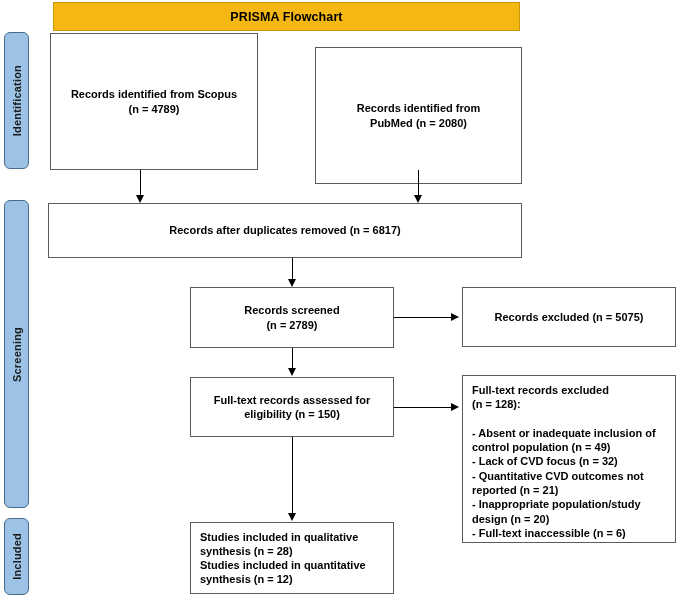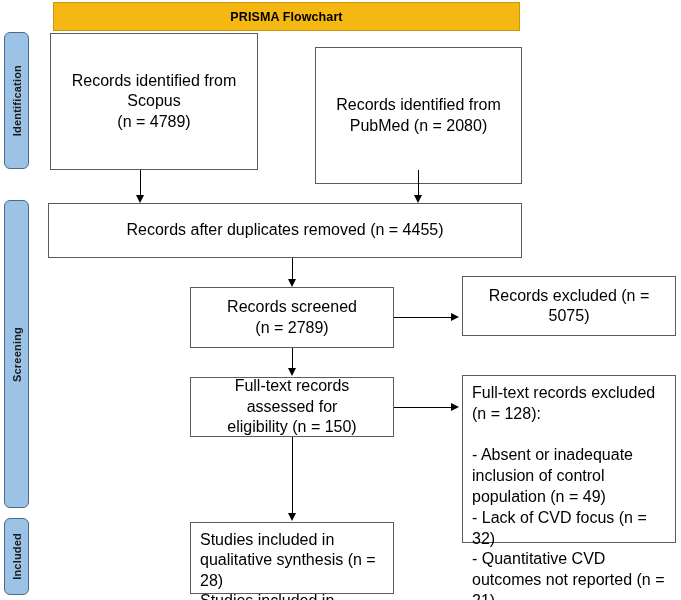--- a/index.html
+++ b/index.html
@@ -72,40 +72,41 @@
     position: absolute;
     background: #ffffff;
     border: 1px solid #5B5B5B;
     box-sizing: border-box;
     display: flex;
     align-items: center;
     justify-content: center;
     padding: 4px 8px;
   }
   .box .box-text {
-    font-size: 16px;
+    font-size: 11px;
     color: #000000;
     line-height: 1.28;
     text-align: center;
     white-space: pre-line;
+    font-weight: bold;
   }
   .box.left-align {
     justify-content: flex-start;
     align-items: flex-start;
     padding: 7px 7px 7px 9px;
   }
   .box.left-align .box-text {
     text-align: left;
   }
 
   #box-scopus      { left: 50px;  top: 33px;  width: 208px; height: 137px; }
   #box-pubmed      { left: 315px; top: 47px;  width: 207px; height: 137px; }
   #box-duplicates  { left: 48px;  top: 203px; width: 474px; height: 55px;  }
   #box-screened    { left: 190px; top: 287px; width: 204px; height: 61px;  }
-  #box-excluded    { left: 462px; top: 276px; width: 214px; height: 60px;  }
+  #box-excluded    { left: 462px; top: 287px; width: 214px; height: 60px;  }
   #box-fulltext    { left: 190px; top: 377px; width: 204px; height: 60px;  }
   #box-fulltext-excluded { left: 462px; top: 375px; width: 214px; height: 168px; }
   #box-included    { left: 190px; top: 522px; width: 204px; height: 72px;  }
 
   #box-fulltext-excluded .box-text { line-height: 1.30; }
 
   
   .conn-line {
     position: absolute;
     background: #000000;
@@ -175,21 +176,21 @@
     <span class="box-text">Records identified from Scopus
 (n = 4789)</span>
   </div>
 
   <div class="box" id="box-pubmed">
     <span class="box-text">Records identified from
 PubMed (n = 2080)</span>
   </div>
 
   <div class="box" id="box-duplicates">
-    <span class="box-text">Records after duplicates removed (n = 4455)</span>
+    <span class="box-text">Records after duplicates removed (n = 6817)</span>
   </div>
 
   <div class="box" id="box-screened">
     <span class="box-text">Records screened
 (n = 2789)</span>
   </div>
 
   <div class="box" id="box-excluded">
     <span class="box-text">Records excluded (n = 5075)</span>
   </div>

